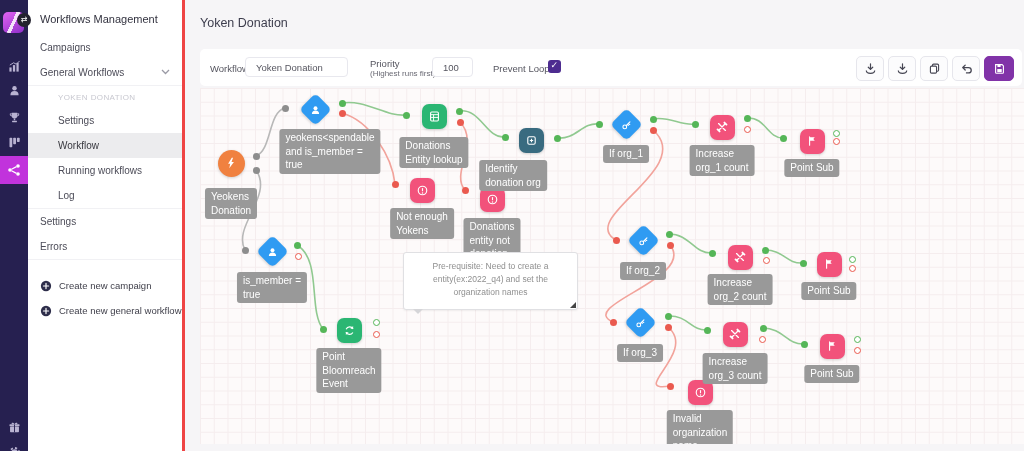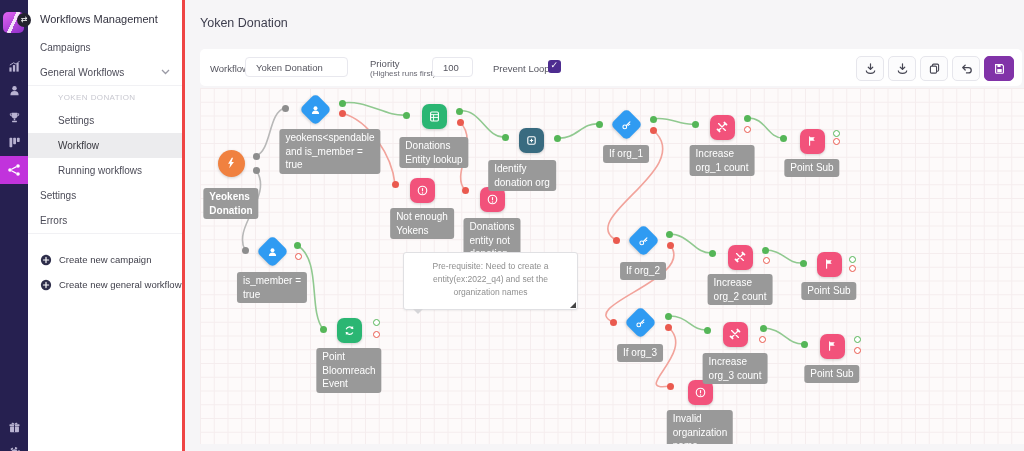--- a/index.html
+++ b/index.html
@@ -168,20 +168,23 @@
       </div>
       <div class="sb-subitem">
         <span>Settings</span>
       </div>
       <div class="sb-subitem active">
         <span>Workflow</span>
       </div>
       <div class="sb-subitem">
         <span>Running workflows</span>
       </div>
+      <div class="sb-subitem sep">
+        <span>Log</span>
+      </div>
       <div class="sb-item">
         <span>Settings</span>
       </div>
       <div class="sb-item sep">
         <span>Errors</span>
       </div>
     </div>
   <div class="sb-actions" id="sidebar-actions">
       <div class="sb-action">
         <span class="pic">
@@ -281,21 +284,21 @@
       <path d="M563 240 C 583 240, 587 257, 604 256" fill="none" stroke="#90c990" stroke-width="1.6" stroke-linecap="round"></path>
       <path d="M97 157 C 122 172, 108 222, 123 241" fill="none" stroke="#90c990" stroke-width="1.6" stroke-linecap="round"></path>
     </svg>
     <div class="node circle" style="left: 17.5px; top: 61.5px; width: 27px; height: 27px; background: rgb(240, 129, 64);">
       <span class="nic">
         <svg width="12" height="12" viewBox="0 0 14 14">
           <path d="M7.9 1 3.6 7.9h2.5L5 13l5.4-7.2H7.6L9.4 1Z" fill="currentColor"></path>
         </svg>
       </span>
     </div>
-    <div class="nlabel" style="left: 31px; top: 100px; background: rgb(153, 153, 153); font-weight: bold;">
+    <div class="nlabel" style="left: 31px; top: 100px; background: rgb(153, 153, 153);">
       <div>Yeokens</div>
       <div>Donation</div>
     </div>
     <div class="node diamond" style="left: 103.5px; top: 9.5px; width: 23px; height: 23px; background: rgb(47, 155, 242);">
       <span class="nic">
         <svg width="12" height="12" viewBox="0 0 14 14">
           <circle cx="7" cy="4.8" r="2.3" fill="currentColor"></circle>
           <path d="M2.8 11.5a4.2 4.2 0 0 1 8.4 0Z" fill="currentColor"></path>
         </svg>
       </span>
@@ -345,21 +348,21 @@
       <div>donation</div>
     </div>
     <div class="node square" style="left: 318.5px; top: 39.5px; width: 25px; height: 25px; background: rgb(57, 107, 128);">
       <span class="nic">
         <svg width="13" height="13" viewBox="0 0 14 14">
           <rect x="3" y="3" width="8" height="8" rx="1.5" fill="none" stroke="currentColor" stroke-width="1.2"></rect>
           <path d="M7 5.2v3.6M5.2 7h3.6" stroke="currentColor" stroke-width="1.2"></path>
         </svg>
       </span>
     </div>
-    <div class="nlabel" style="left: 322px; top: 72px; background: rgb(153, 153, 153);">
+    <div class="nlabel" style="left: 313px; top: 72px; background: rgb(153, 153, 153);">
       <div>Identify</div>
       <div>donation org</div>
     </div>
     <div class="node diamond" style="left: 414.5px; top: 24.5px; width: 23px; height: 23px; background: rgb(47, 155, 242);">
       <span class="nic">
         <svg width="12" height="12" viewBox="0 0 14 14">
           <circle cx="5" cy="9" r="2.2" fill="none" stroke="currentColor" stroke-width="1.3"></circle>
           <path d="M6.6 7.4 11 3M9.3 4.7l1.5 1.5M7.9 6.1l1.2 1.2" stroke="currentColor" stroke-width="1.3" fill="none" stroke-linecap="round"></path>
         </svg>
       </span>

